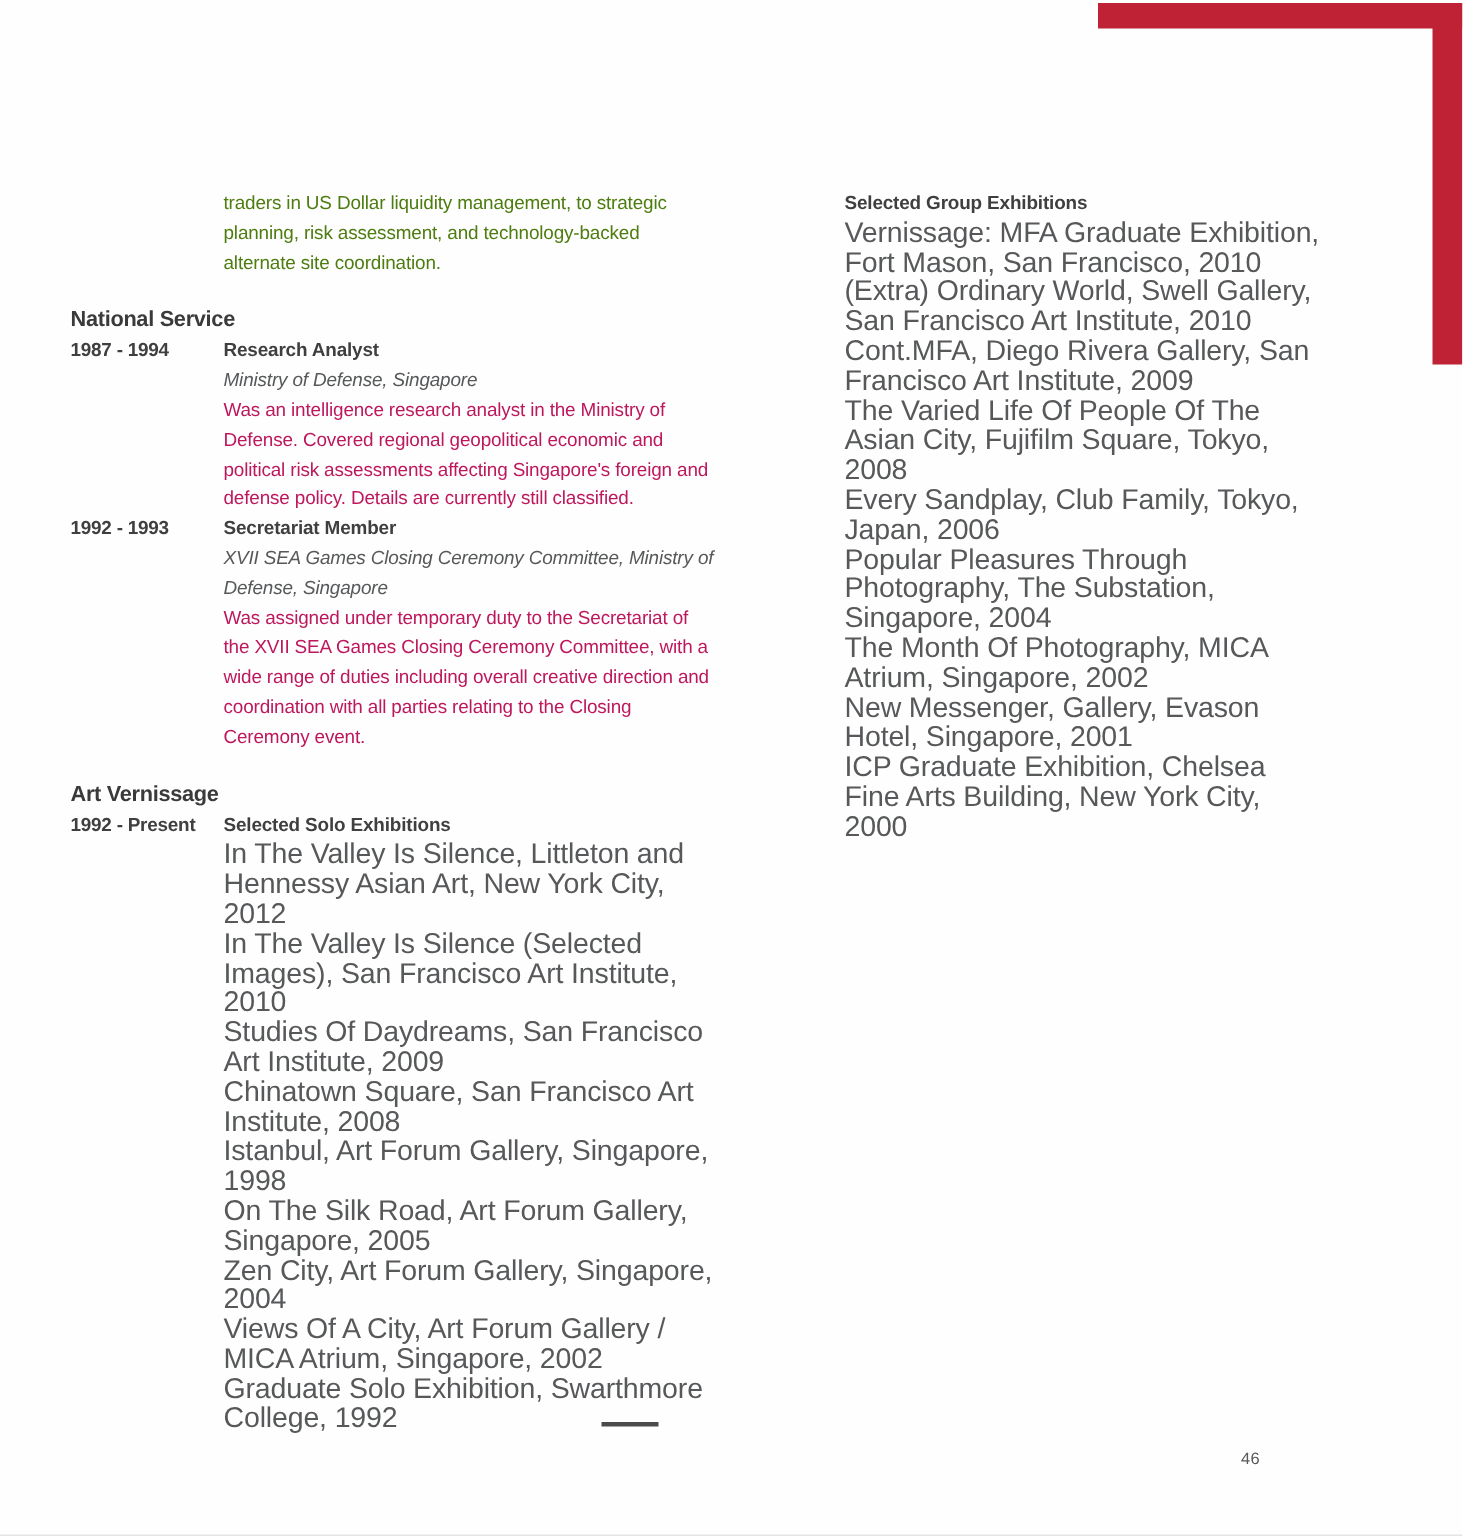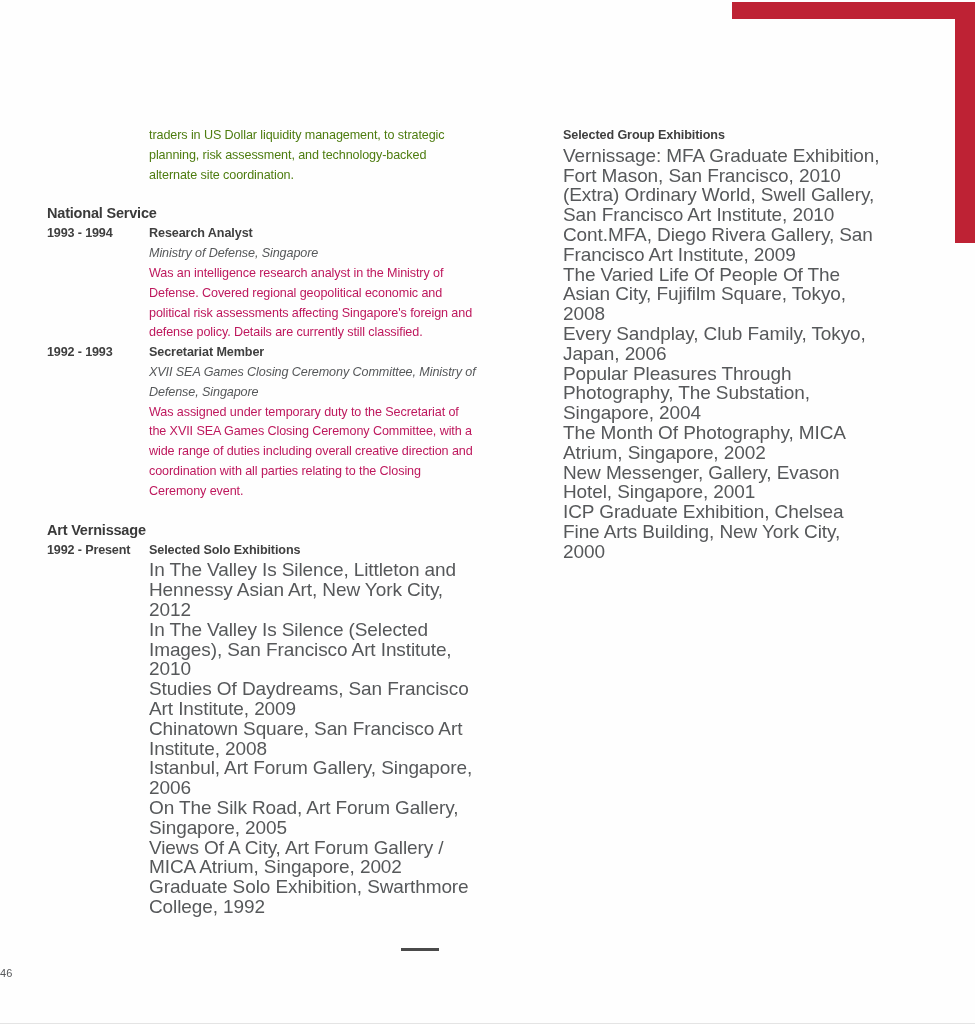--- a/index.html
+++ b/index.html
@@ -129,21 +129,21 @@
     line-height: 19.8px;
     letter-spacing: -0.1px;
   }
 
   
   .footer {
     position: absolute;
     left: 0;
     top: 948px;
     width: 840px;
-    text-align: left;
+    text-align: right;
   }
   .footer-rule {
     display: block;
     width: 38px;
     height: 3px;
     background: #4a4a4a;
     margin: 0 auto 12px auto;
   }
   .footer-pageno {
     font-size: 11px;
@@ -162,21 +162,21 @@
   </div>
 
   <div class="col-left">
 
     <div class="lead-paragraph">traders in US Dollar liquidity management, to strategic planning, risk assessment, and technology-backed alternate site coordination.</div>
 
     <div>
       <div class="section-heading">National Service</div>
 
       <div class="entry">
-        <div class="entry-date">1993 - 1994</div>
+        <div class="entry-date">1987 - 1994</div>
         <div class="entry-body">
           <div class="entry-title">Research Analyst</div>
           <div class="entry-org">Ministry of Defense, Singapore</div>
           <div class="entry-desc">Was an intelligence research analyst in the Ministry of Defense. Covered regional geopolitical economic and political risk assessments affecting Singapore's foreign and defense policy. Details are currently still classified.</div>
         </div>
       </div>
 
       <div class="entry">
         <div class="entry-date">1992 - 1993</div>
         <div class="entry-body">
@@ -192,22 +192,23 @@
 
       <div class="entry">
         <div class="entry-date">1992 - Present</div>
         <div class="entry-body">
           <div class="entry-title">Selected Solo Exhibitions</div>
           <div>
               <div class="list-line">In The Valley Is Silence, Littleton and Hennessy Asian Art, New York City, 2012</div>
               <div class="list-line">In The Valley Is Silence (Selected Images), San Francisco Art Institute, 2010</div>
               <div class="list-line">Studies Of Daydreams, San Francisco Art Institute, 2009</div>
               <div class="list-line">Chinatown Square, San Francisco Art Institute, 2008</div>
-              <div class="list-line">Istanbul, Art Forum Gallery, Singapore, 2006</div>
+              <div class="list-line">Istanbul, Art Forum Gallery, Singapore, 1998</div>
               <div class="list-line">On The Silk Road, Art Forum Gallery, Singapore, 2005</div>
+              <div class="list-line">Zen City, Art Forum Gallery, Singapore, 2004</div>
               <div class="list-line">Views Of A City, Art Forum Gallery / MICA Atrium, Singapore, 2002</div>
               <div class="list-line">Graduate Solo Exhibition, Swarthmore College, 1992</div>
             </div>
         </div>
       </div>
     </div>
 
   </div>
 
   <div class="col-right">

